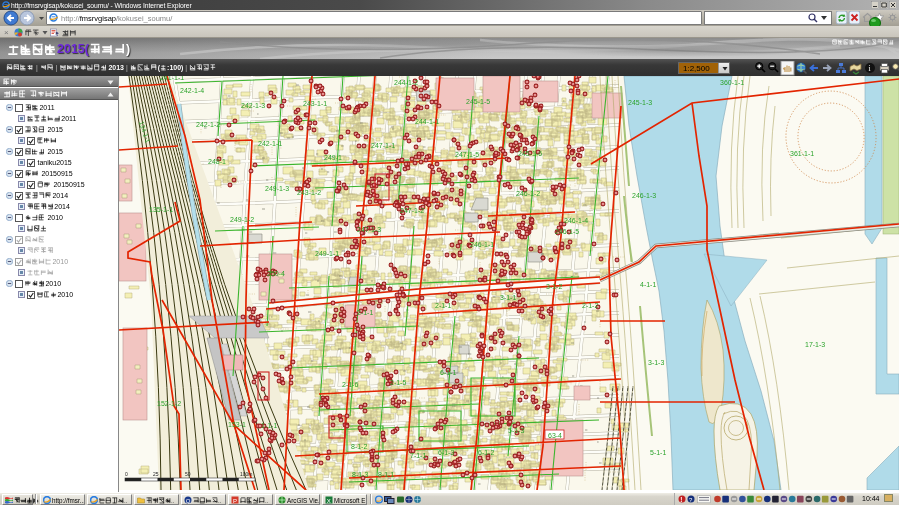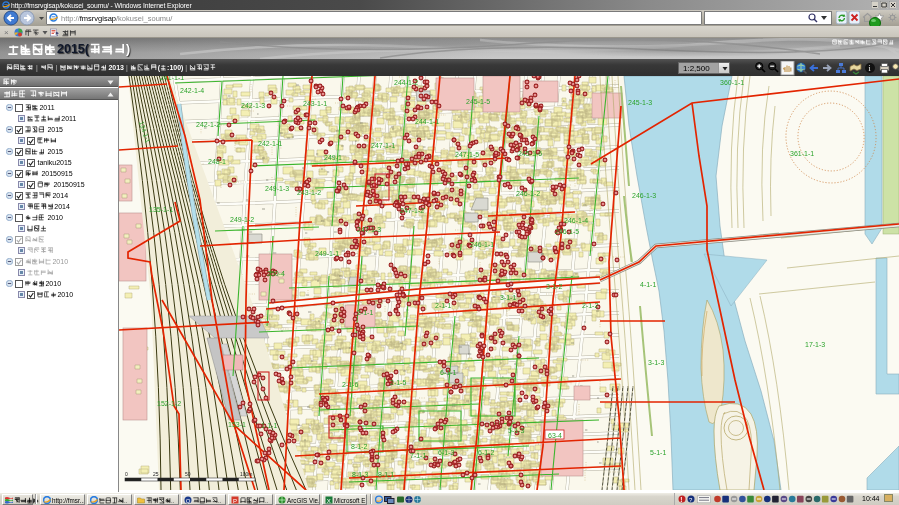--- a/index.html
+++ b/index.html
@@ -2006,41 +2006,41 @@
     </svg></div>
 <div class="abs" style="left:0;top:38px;width:899px;height:21px;background:linear-gradient(#8a8a8a,#a8a8a8 35%,#c2c2c2 70%,#c9c9c9)"></div>
 <div class="abs" style="left:0;top:38px;width:899px;height:21px;background:linear-gradient(90deg,rgba(60,60,60,0.35),rgba(90,90,90,0.18) 35%,transparent 55%)"></div>
 <svg class="abs" style="left:180px;top:38px" width="719" height="21" viewBox="0 0 719 21">
     <path d="M0 16 Q120 2 260 10 T520 6 T719 12 M80 21 Q200 8 360 14 T660 8 M300 2 Q420 14 560 4 T719 18" stroke="#c6c6c6" stroke-width="2.5" fill="none" opacity="0.7"></path>
     <path d="M40 4 Q180 18 340 6 T640 16 M200 20 Q300 4 480 12 T719 2" stroke="#8f8f8f" stroke-width="1.5" fill="none" opacity="0.8"></path>
   </svg>
 <div class="abs" style="left:300px;top:38px;width:599px;height:21px;opacity:0.5;background:radial-gradient(ellipse 120px 8px at 150px 6px,#888,transparent),radial-gradient(ellipse 200px 10px at 380px 12px,#777,transparent 70%),radial-gradient(ellipse 150px 7px at 520px 5px,#999,transparent)"></div>
 <div class="abs" style="left:7px;top:42px;text-shadow:1px 1px 1px #333"><svg style="vertical-align:middle" width="50" height="13" viewBox="0 0 49.6 13.2">
       <path d="M1.6 4.2H10.9M0.7 11.3H10.0M5.8 2.6V10.2M14.3 6.4H22.4M13.5 8.8H23.1M13.8 11.3H23.2M14.0 2.3V10.8M18.2 1.4V11.6M15.1 3.7L20.8 9.6M25.8 1.5H35.6M25.8 6.4H35.6M26.0 11.3H35.2M26.4 1.6V10.3M34.5 2.5V11.5M27.4 3.7L33.2 9.6M38.8 4.2H47.5M38.3 6.4H48.0M38.9 11.3H48.1M38.8 2.3V10.5M43.0 1.4V11.7M39.8 3.7L45.5 9.6" stroke="#fff" stroke-width="1.67" fill="none"></path>
-    </svg><span style="color:#0f172a;font-weight:bold;font-size:12.5px;vertical-align:middle">2015(</span><svg style="vertical-align:middle" width="37" height="13" viewBox="0 0 37.2 13.2">
+    </svg><span style="color:#6d28d9;font-weight:bold;font-size:12.5px;vertical-align:middle">2015(</span><svg style="vertical-align:middle" width="37" height="13" viewBox="0 0 37.2 13.2">
       <path d="M1.7 1.5H10.4M1.5 6.4H10.7M1.8 8.8H10.7M5.8 2.6V10.3M9.7 2.9V10.6M13.3 4.2H22.9M14.4 6.4H22.8M13.1 8.8H23.3M22.1 2.4V11.6M26.8 6.4H34.7M26.5 8.8H34.5M34.5 1.1V10.4" stroke="#fff" stroke-width="1.67" fill="none"></path>
     </svg><span style="color:#fff;font-weight:bold;font-size:12.5px;vertical-align:middle">)</span></div>
 <div class="abs" style="left:832px;top:37px"><svg style="vertical-align:middle" width="62" height="6" viewBox="0 0 61.8 5.8">
       <path d="M0.8 0.7H4.5M0.5 1.9H4.6M0.7 5.0H4.5M0.7 0.9V4.8M4.3 0.7V4.9M1.2 1.6L3.7 4.2M6.0 1.9H10.2M6.5 2.8H10.4M6.4 5.0H10.4M6.3 0.6V5.1M8.2 1.1V4.8M6.8 1.6L9.3 4.2M12.1 0.7H16.0M12.0 3.9H16.0M11.6 5.0H15.7M11.9 1.1V5.1M12.4 1.6L14.9 4.2M17.4 1.9H21.5M17.3 3.9H21.7M17.5 5.0H21.5M19.4 0.6V4.9M18.0 1.6L20.5 4.2M23.2 1.9H27.1M22.9 2.8H26.9M26.8 0.7V4.8M23.6 1.6L26.2 4.2M28.5 2.8H32.7M28.8 3.9H32.9M30.6 0.9V5.2M28.8 1.2V4.6M29.3 1.6L31.8 4.2M34.4 1.9H38.4M34.3 5.0H38.2M34.4 0.7V4.8M39.9 0.7H43.8M39.7 5.0H43.7M41.9 1.2V4.6M43.6 1.0V5.0M40.5 1.6L43.0 4.2M45.6 0.7H49.5M45.3 1.9H49.5M45.2 2.8H49.7M49.2 0.8V4.8M51.1 0.7H54.9M51.0 1.9H55.1M51.1 5.0H55.0M51.3 0.5V5.2M54.8 1.0V5.0M51.7 1.6L54.2 4.2M56.8 3.9H60.6M56.6 5.0H61.0M60.4 1.1V5.1M58.7 1.2V5.1" stroke="#fff" stroke-width="0.70" fill="none"></path>
     </svg></div>
 <div class="abs" style="left:0;top:59px;width:899px;height:17px;background:linear-gradient(#525252,#383838 35%,#2f2f2f)"></div>
 <div class="abs" style="left:6px;top:63px;color:#fff"><svg style="vertical-align:middle" width="28" height="7" viewBox="0 0 28.1 7.3">
       <path d="M0.6 0.8H5.6M0.4 3.5H5.9M0.9 4.8H5.9M0.9 1.5V6.5M5.4 1.5V5.8M1.5 2.0L4.6 5.3M7.8 0.8H12.9M7.7 2.3H12.4M7.7 4.8H12.8M7.9 0.6V6.1M12.4 1.2V6.3M8.5 2.0L11.6 5.3M14.5 2.3H19.4M14.6 4.8H19.8M14.7 6.2H19.8M14.9 0.5V6.2M17.2 1.3V5.9M15.5 2.0L18.7 5.3M22.0 2.3H27.0M22.2 4.8H26.8M24.2 1.0V5.9M26.4 1.1V5.9M22.5 2.0L25.7 5.3" stroke="#fff" stroke-width="0.76" fill="none"></path>
     </svg><span style="font-size:7px;color:#bbb"> | </span><svg style="vertical-align:middle" width="14" height="7" viewBox="0 0 14.0 7.3">
       <path d="M0.8 2.3H5.5M1.0 3.5H5.7M5.4 1.2V5.9M1.5 2.0L4.6 5.3M7.5 0.8H12.6M8.1 3.5H13.0M12.4 1.3V6.4M7.9 0.7V6.0M8.5 2.0L11.6 5.3" stroke="#fff" stroke-width="0.76" fill="none"></path>
     </svg><span style="font-size:7px;color:#bbb"> | </span><svg style="vertical-align:middle" width="49" height="7" viewBox="0 0 49.1 7.3">
       <path d="M0.3 2.3H5.6M1.0 3.5H5.7M0.7 6.2H5.4M5.4 1.1V6.2M0.9 1.3V5.9M1.5 2.0L4.6 5.3M7.9 2.3H13.0M8.0 3.5H12.7M7.4 4.8H12.8M7.9 1.2V5.7M8.5 2.0L11.6 5.3M14.4 2.3H20.1M14.9 3.5H19.6M17.2 1.5V5.8M14.9 1.0V6.1M15.5 2.0L18.7 5.3M21.4 2.3H26.8M21.8 3.5H26.8M21.8 4.8H27.0M24.2 1.5V6.2M28.7 4.8H33.9M28.9 6.2H33.5M33.4 0.6V5.8M29.0 0.8V6.4M29.5 2.0L32.7 5.3M36.0 0.8H40.8M35.8 2.3H40.8M35.6 6.2H40.7M36.0 0.7V5.6M40.5 1.0V6.1M42.8 3.5H48.0M43.2 6.2H48.1M47.5 0.9V5.7M45.3 1.5V5.7M43.6 2.0L46.7 5.3" stroke="#fff" stroke-width="0.76" fill="none"></path>
     </svg><span style="font-size:7px;color:#fff;font-weight:bold">2013</span><span style="font-size:7px;color:#bbb"> | </span><svg style="vertical-align:middle" width="28" height="7" viewBox="0 0 28.1 7.3">
       <path d="M0.8 3.5H5.5M0.5 4.8H5.6M0.4 6.2H5.4M3.2 1.2V5.7M0.9 1.5V5.8M1.5 2.0L4.6 5.3M8.0 0.8H12.9M7.8 6.2H12.9M7.9 0.6V6.3M8.5 2.0L11.6 5.3M14.9 4.8H19.5M14.6 6.2H19.7M14.9 1.4V6.2M17.2 0.6V6.0M15.5 2.0L18.7 5.3M21.6 0.8H26.6M21.9 2.3H26.6M21.8 3.5H26.9M22.0 1.0V5.6M26.4 0.8V6.3" stroke="#fff" stroke-width="0.76" fill="none"></path>
     </svg><span style="font-size:7px;color:#fff;font-weight:bold">(</span><svg style="vertical-align:middle" width="7" height="7" viewBox="0 0 7.0 7.3">
       <path d="M1.1 2.3H5.5M0.8 4.8H5.4M1.1 6.2H5.9M3.2 1.0V6.5" stroke="#fff" stroke-width="0.76" fill="none"></path>
     </svg><span style="font-size:7px;color:#fff;font-weight:bold">:100)</span><span style="font-size:7px;color:#bbb"> | </span><svg style="vertical-align:middle" width="28" height="7" viewBox="0 0 28.1 7.3">
       <path d="M0.8 4.8H5.6M1.2 6.2H6.0M0.9 1.0V6.5M5.4 1.5V5.9M1.5 2.0L4.6 5.3M7.4 0.8H12.7M8.1 4.8H12.7M12.4 1.3V6.5M10.2 0.8V6.2M8.5 2.0L11.6 5.3M14.4 0.8H20.0M15.0 4.8H19.6M14.7 6.2H19.6M19.4 0.5V5.7M15.5 2.0L18.7 5.3M21.9 0.8H26.5M22.1 3.5H26.8M24.2 0.8V6.1" stroke="#fff" stroke-width="0.76" fill="none"></path>
     </svg></div>
-<div class="abs" style="left:678px;top:62px;width:52px;height:12px;background:#a3a3a3;border:1px solid #666">
+<div class="abs" style="left:678px;top:62px;width:52px;height:12px;background:#a16207;border:1px solid #666">
     <span style="font-size:8px;position:absolute;left:4px;top:1px">1:2,500</span>
     <span class="abs" style="right:0;top:0;width:11px;height:10px;background:linear-gradient(#f0f0f0,#c8c8c8);border-left:1px solid #999">
       <svg style="position:absolute;left:2.5px;top:3px" width="6" height="5" viewBox="0 0 6 5">
         <path d="M0.5 1h5L3 4.5z" fill="#222"></path>
       </svg>
     </span>
   </div>
 <svg class="abs" style="left:755px;top:61px" width="144" height="15" viewBox="0 0 144 15">
     <g transform="translate(0,1)">
       <circle cx="4.2" cy="4.2" r="3.6" fill="#222"></circle>

